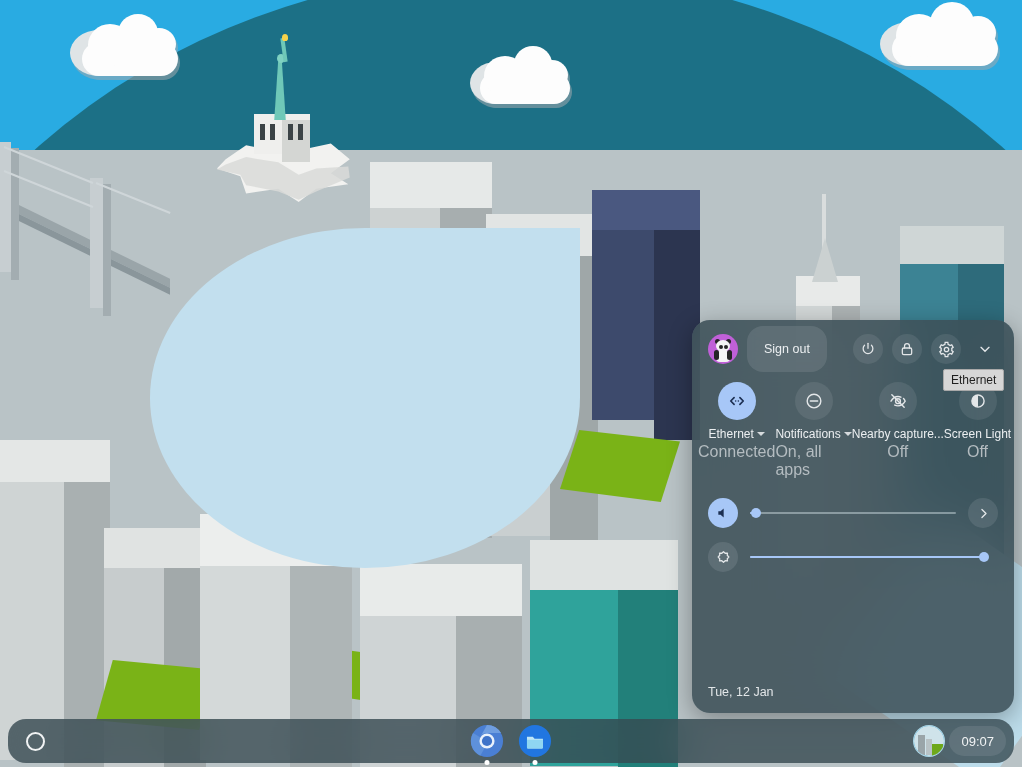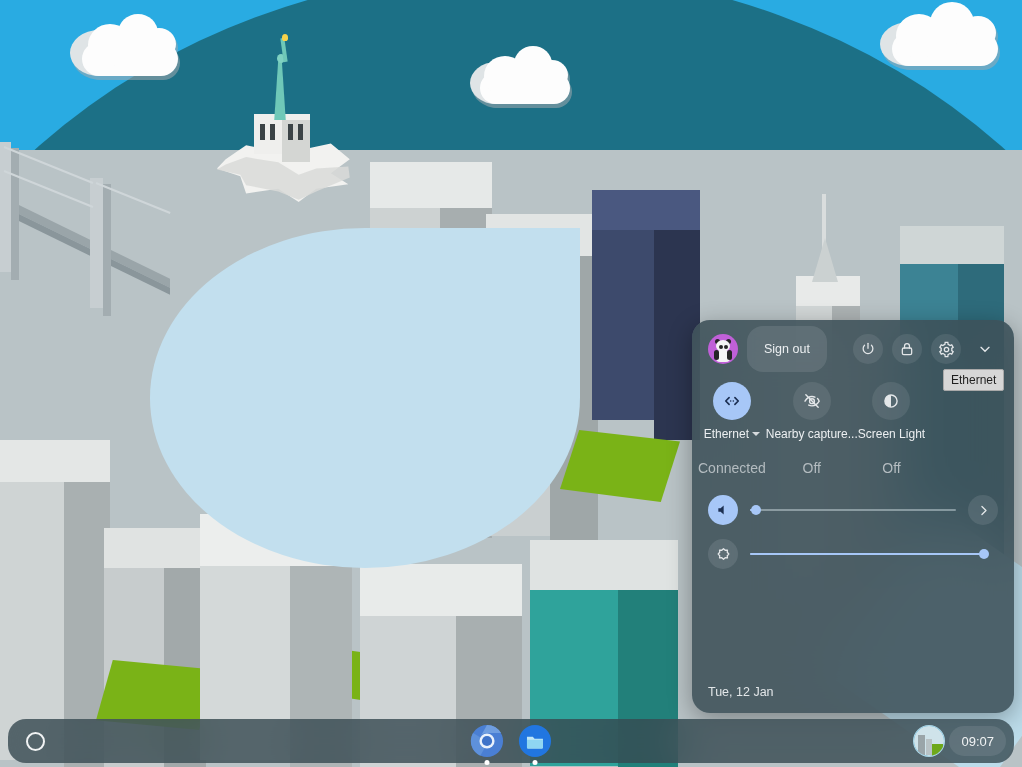--- a/index.html
+++ b/index.html
@@ -392,24 +392,24 @@
     text-overflow: ellipsis;
     display: flex;
     align-items: center;
     gap: 3px;
   }
   .tile-label.wrap {
     white-space: normal;
     display: block;
   }
   .tile-sub {
-    font-size: 14px;
+    font-size: 16px;
     color: #b4bcc0;
-    margin-top: 19px;
-    text-align: right;
+    margin-top: 2px;
+    text-align: left;
   }
   .caret-down {
     width: 0; height: 0;
     border-left: 4px solid transparent;
     border-right: 4px solid transparent;
     border-top: 4.5px solid #d6dadd;
     display: inline-block;
     flex: 0 0 auto;
   }
 
@@ -737,20 +737,33 @@
             <circle cx="13.6" cy="12" r="0.95" fill="#1c2f52" stroke="none"></circle>
           </svg>
         </div>
         <div class="tile-label">
           <span>Ethernet</span>
           <span class="caret-down"></span>
         </div>
         <div class="tile-sub">Connected</div>
       </div>
 
+      <div class="tile">
+        <div class="tile-circle">
+          <svg width="20" height="20" viewBox="0 0 24 24" fill="none" stroke="#e4e7e9" stroke-width="1.7">
+            <circle cx="12" cy="12" r="8.2"></circle>
+            <path d="M7.6 12 H16.4" stroke-linecap="round"></path>
+          </svg>
+        </div>
+        <div class="tile-label">
+          <span>Notifications</span>
+          <span class="caret-down"></span>
+        </div>
+        <div class="tile-sub">On, all apps</div>
+      </div>
 
 
       <div class="tile">
         <div class="tile-circle">
           <svg width="20" height="20" viewBox="0 0 24 24" fill="none" stroke="#e4e7e9" stroke-width="1.7" stroke-linecap="round">
             <path d="M3.6 12.2 C5.8 8.5 8.8 6.6 12 6.6 c1.2 0 2.4 .3 3.5 .8"></path>
             <path d="M18.6 9 c .8 .8 1.5 1.9 2 3.2 C18.4 15.9 15.4 17.8 12 17.8 c-1.4 0-2.7-.3-3.9-.9"></path>
             <circle cx="12" cy="12.2" r="2.9"></circle>
             <path d="M4.6 4.6 L19.4 19.6"></path>
           </svg>

